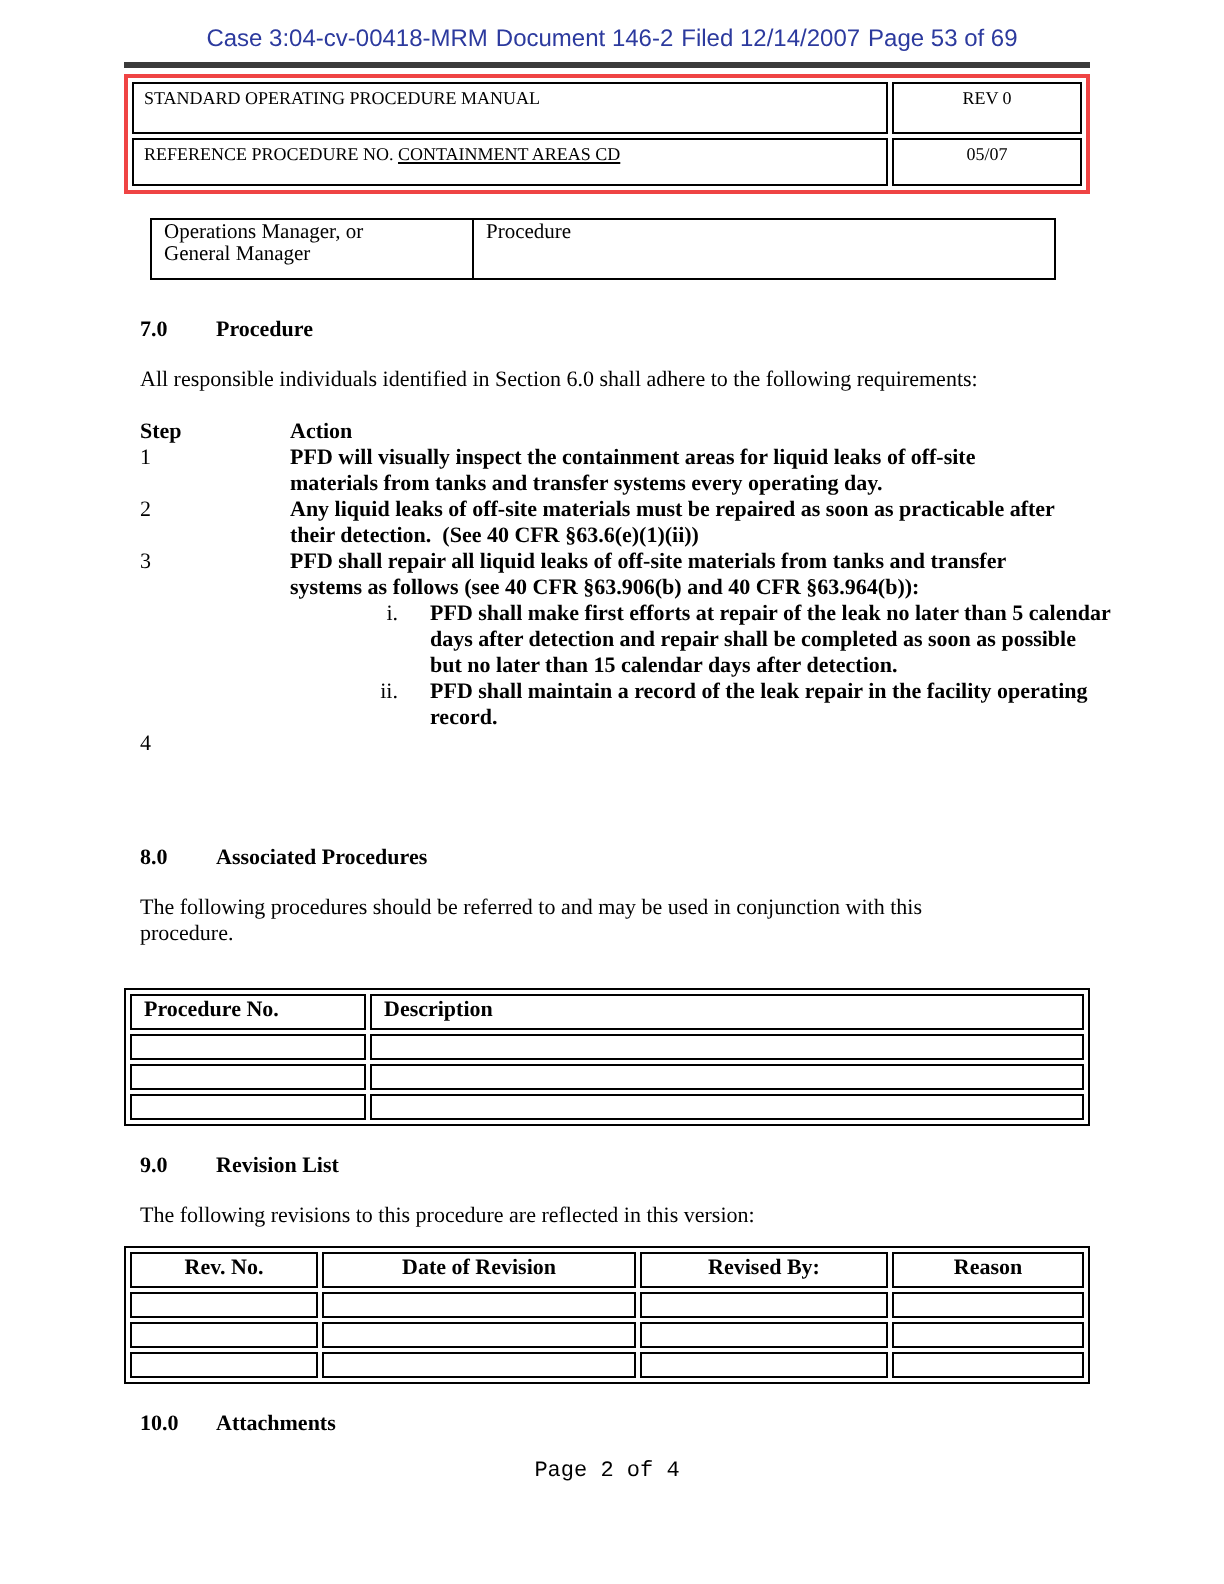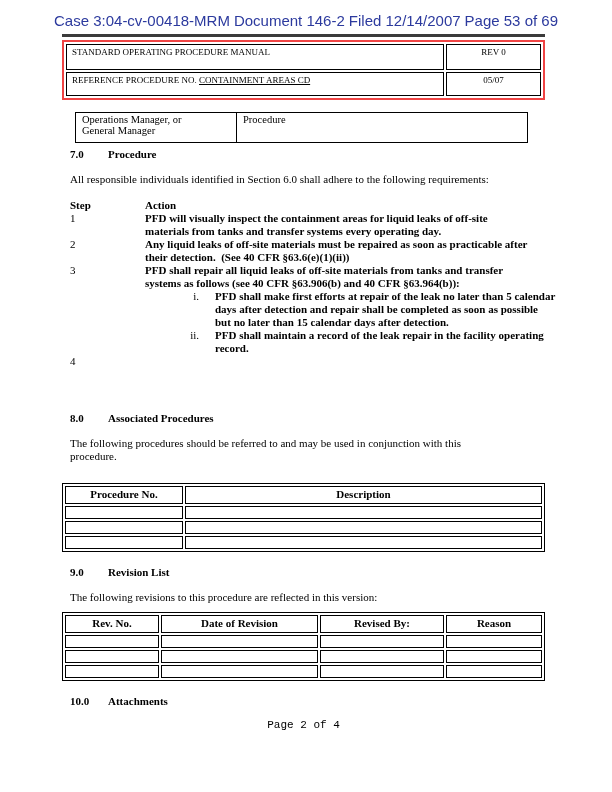--- a/index.html
+++ b/index.html
@@ -4,21 +4,21 @@
 <style>
   html,body { margin:0; padding:0; background:#808080; }
   .page {
     width:612px; height:792px; margin:0 auto; background:#ffffff;
     position:relative; overflow:hidden; color:#000;
     font-family:"Liberation Serif", serif;
   }
   
   .court-header {
     padding-top:12px; display:flex; justify-content:center; gap:4px;
-    font-family:"Liberation Sans", sans-serif; font-size:15px; color:#2c3a9e;
+    font-family:"Liberation Sans", sans-serif; font-size:12px; color:#2c3a9e;
     white-space:nowrap;
   }
   .top-rule { margin:5px 67px 0 62px; height:3px; background:#3b3b3b; }
 
   .content { padding:0 67px 0 62px; }
 
   
   table.sop {
     margin-top:3px; width:483px; table-layout:fixed;
     border-collapse:separate; border-spacing:2px; border:2px solid #ef4444;
@@ -36,42 +36,42 @@
     margin:12px 0 0 13px; width:453px; table-layout:fixed;
     border-collapse:collapse; font-size:10.5px;
   }
   table.approval td { border:1px solid #000; vertical-align:top; padding:1px 6px; }
   table.approval td.c-role { width:148px; white-space:pre; }
   table.approval tr td { height:27px; }
 
   
   .sec { display:flex; font-weight:bold; font-size:11px; margin-left:8px; }
   .sec .num { width:38px; flex-shrink:0; }
-  .sec-7  { margin-top:5px; }
+  .sec-7  { margin-top:19px; }
   .sec-8  { margin-top:44px; }
   .sec-9  { margin-top:14px; }
   .sec-10 { margin-top:14px; }
   .para { margin:13px 0 0 8px; font-size:11px; line-height:13px; white-space:pre; }
 
   
   .steps { margin:13px 0 0 8px; font-size:11px; line-height:13px; }
   .step-row { display:flex; align-items:flex-start; }
   .step-row .snum { width:75px; flex-shrink:0; }
   .steps-head { font-weight:bold; }
   .stext { white-space:pre;font-weight:bold; }
   .sub-item { display:flex; margin-left:36px; }
   .sub-item .slabel { width:18px; text-align:right; margin-right:16px; flex-shrink:0; }
 
   
   table.grid {
     width:483px; table-layout:fixed;
     border-collapse:separate; border-spacing:2px; border:1px solid #000;
     font-size:11px;
   }
-  table.grid td { border:1px solid #000; padding:0 6px; vertical-align:top;text-align:center; }
+  table.grid td { border:1px solid #000; padding:0 6px; vertical-align:top; }
   table.grid tr.hdr td { font-weight:bold; height:15px; padding-top:1px; }
   table.grid tr.empty td { height:11px; }
   table.proc { margin-top:20px; }
   table.proc td.c1 { width:104px; }
   table.rev  { margin-top:8px; }
   table.rev tr.hdr td { text-align:center; }
   table.rev td.c1 { width:80px; }
   table.rev td.c2 { width:143px; }
   table.rev td.c3 { width:110px; }
 

